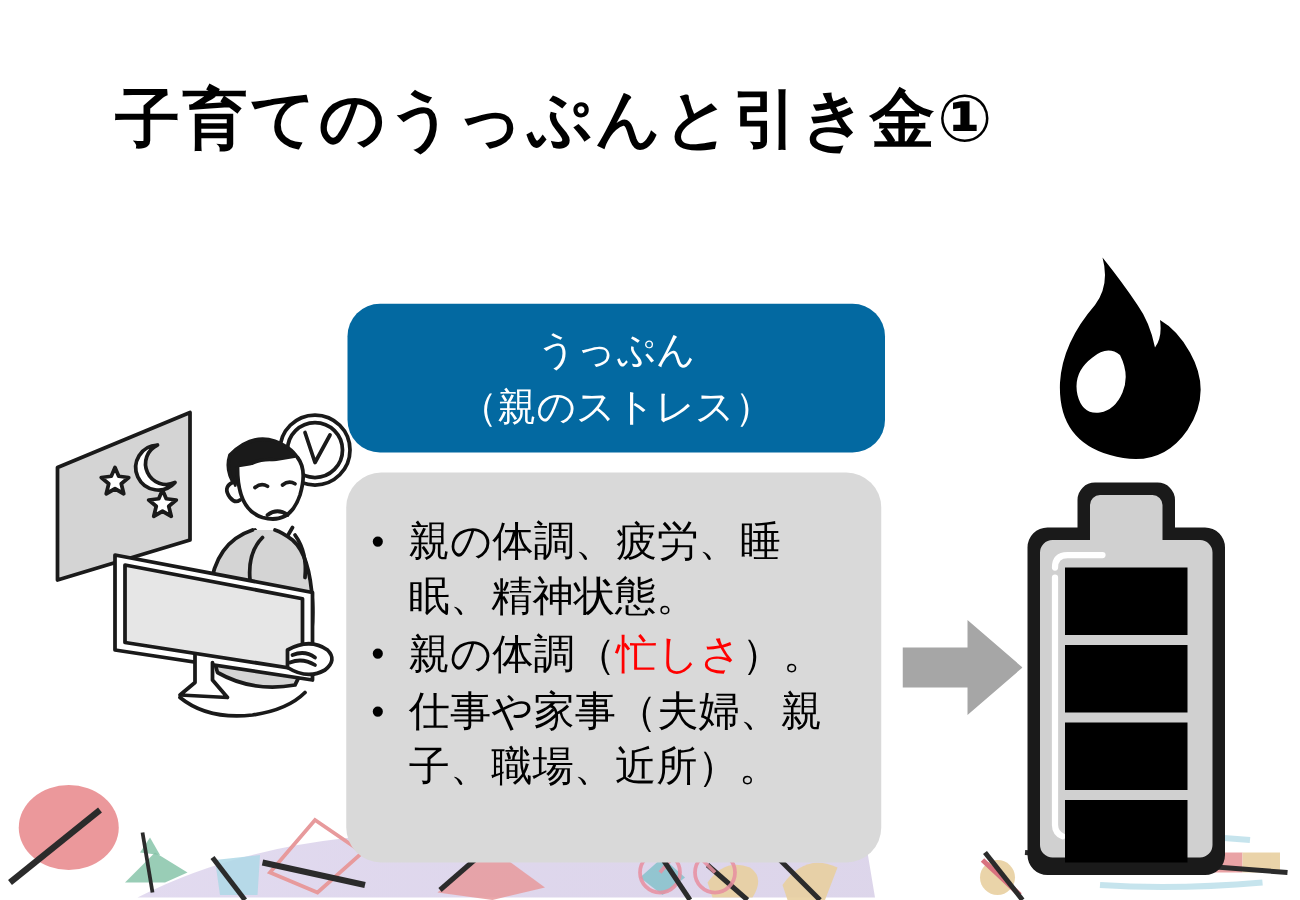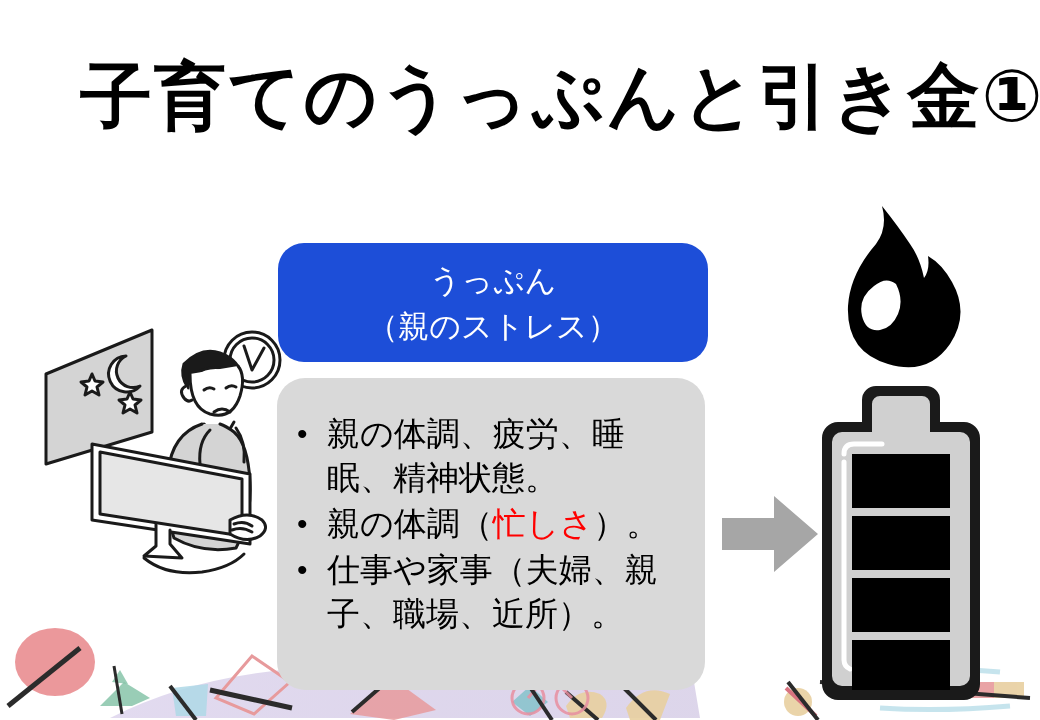--- a/index.html
+++ b/index.html
@@ -14,41 +14,41 @@
     position: relative;
     width: 1040px;
     height: 720px;
     background: #ffffff;
     overflow: hidden;
   }
 
   
   #slide-title {
     position: absolute;
-    left: 80px;
+    left: 92px;
     top: 46px;
     width: 890px;
     height: 100px;
-    font-size: 72px;
+    font-size: 52px;
     line-height: 100px;
     font-weight: 700;
     color: #000000;
     letter-spacing: 2px;
     white-space: nowrap;
     font-family: "DejaVu Sans", "Liberation Sans", sans-serif;
   }
 
   
   #stress-header-box {
     position: absolute;
     left: 278px;
     top: 243px;
     width: 430px;
     height: 119px;
-    background: #1d4ed8;
+    background: #0369a1;
     border-radius: 26px;
     z-index: 6;
     display: flex;
     flex-direction: column;
     align-items: center;
     justify-content: center;
   }
   .header-line {
     color: #ffffff;
     font-size: 31px;

